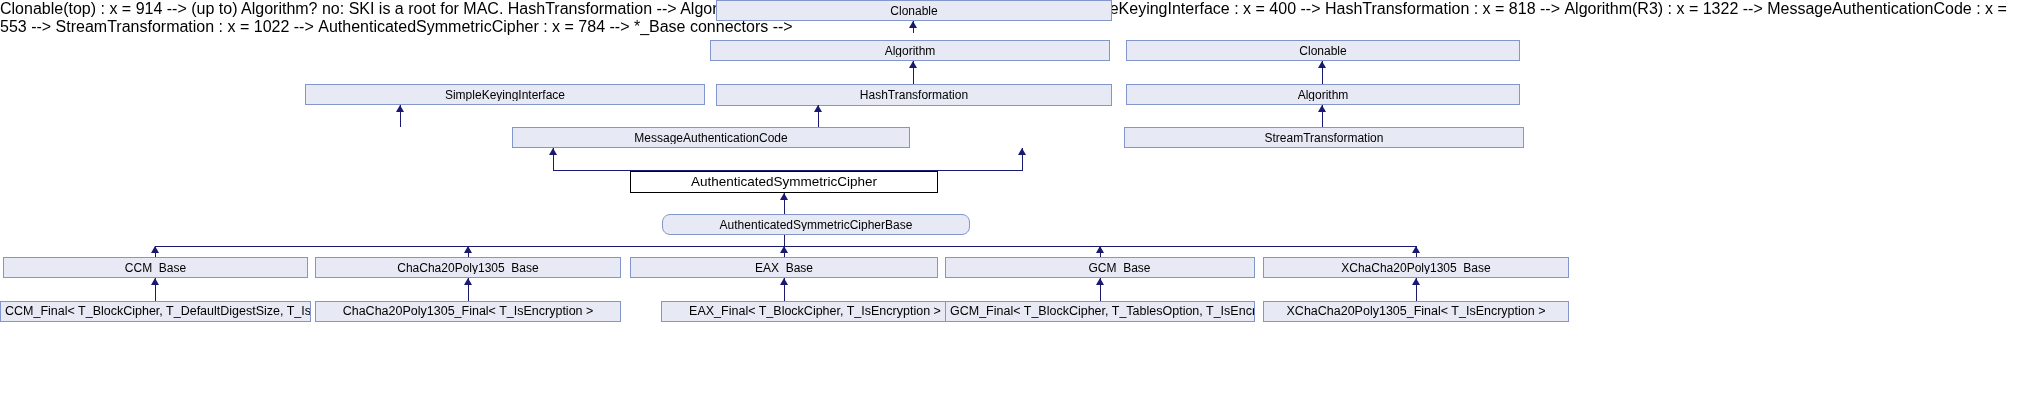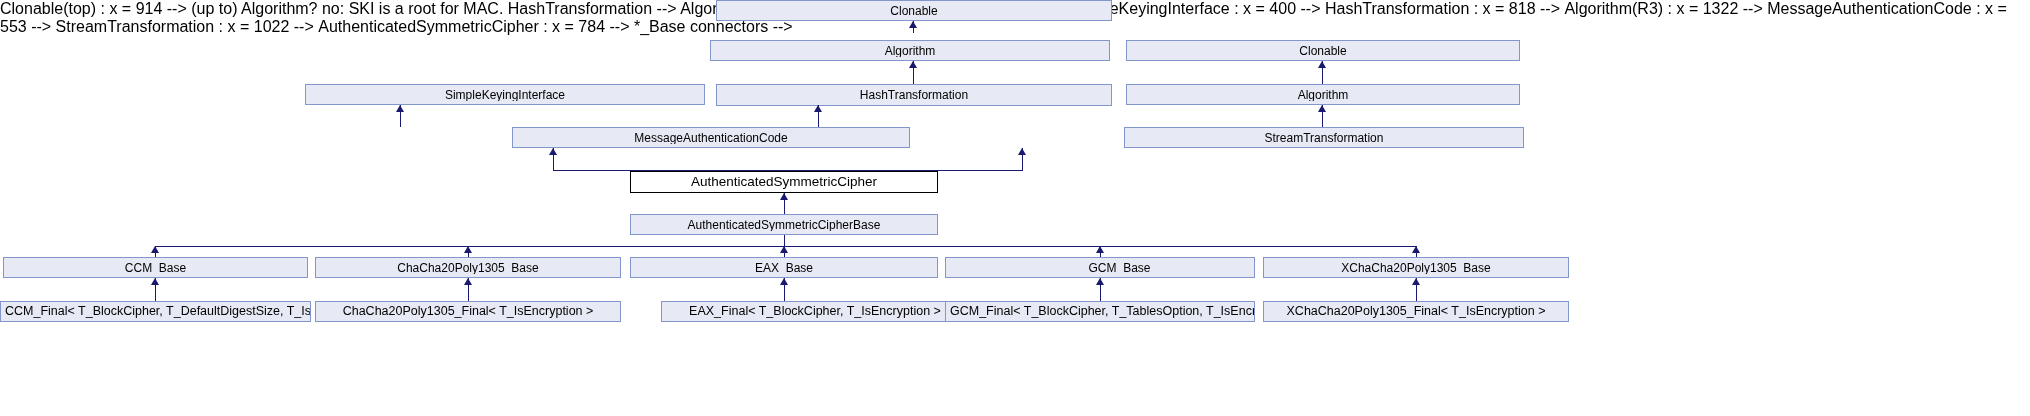--- a/index.html
+++ b/index.html
@@ -90,21 +90,21 @@
   <div class="node" style="left:1124px;top:127px;width:400px;height:21px;">
     <span class="lbl">StreamTransformation</span>
   </div>
 
   
   <div class="node current" style="left:630px;top:171px;width:308px;height:22px;">
     <span class="lbl">AuthenticatedSymmetricCipher</span>
   </div>
 
   
-  <div class="node" style="left:630px;top:214px;width:308px;height:21px;">
+  <div class="node" style="left:662px;top:214px;width:308px;height:21px;border-radius:8px;">
     <span class="lbl">AuthenticatedSymmetricCipherBase</span>
   </div>
 
   
   <div class="node" style="left:3px;top:257px;width:305px;height:21px;">
     <span class="lbl">CCM_Base</span>
   </div>
   <div class="node" style="left:315px;top:257px;width:306px;height:21px;">
     <span class="lbl">ChaCha20Poly1305_Base</span>
   </div>

